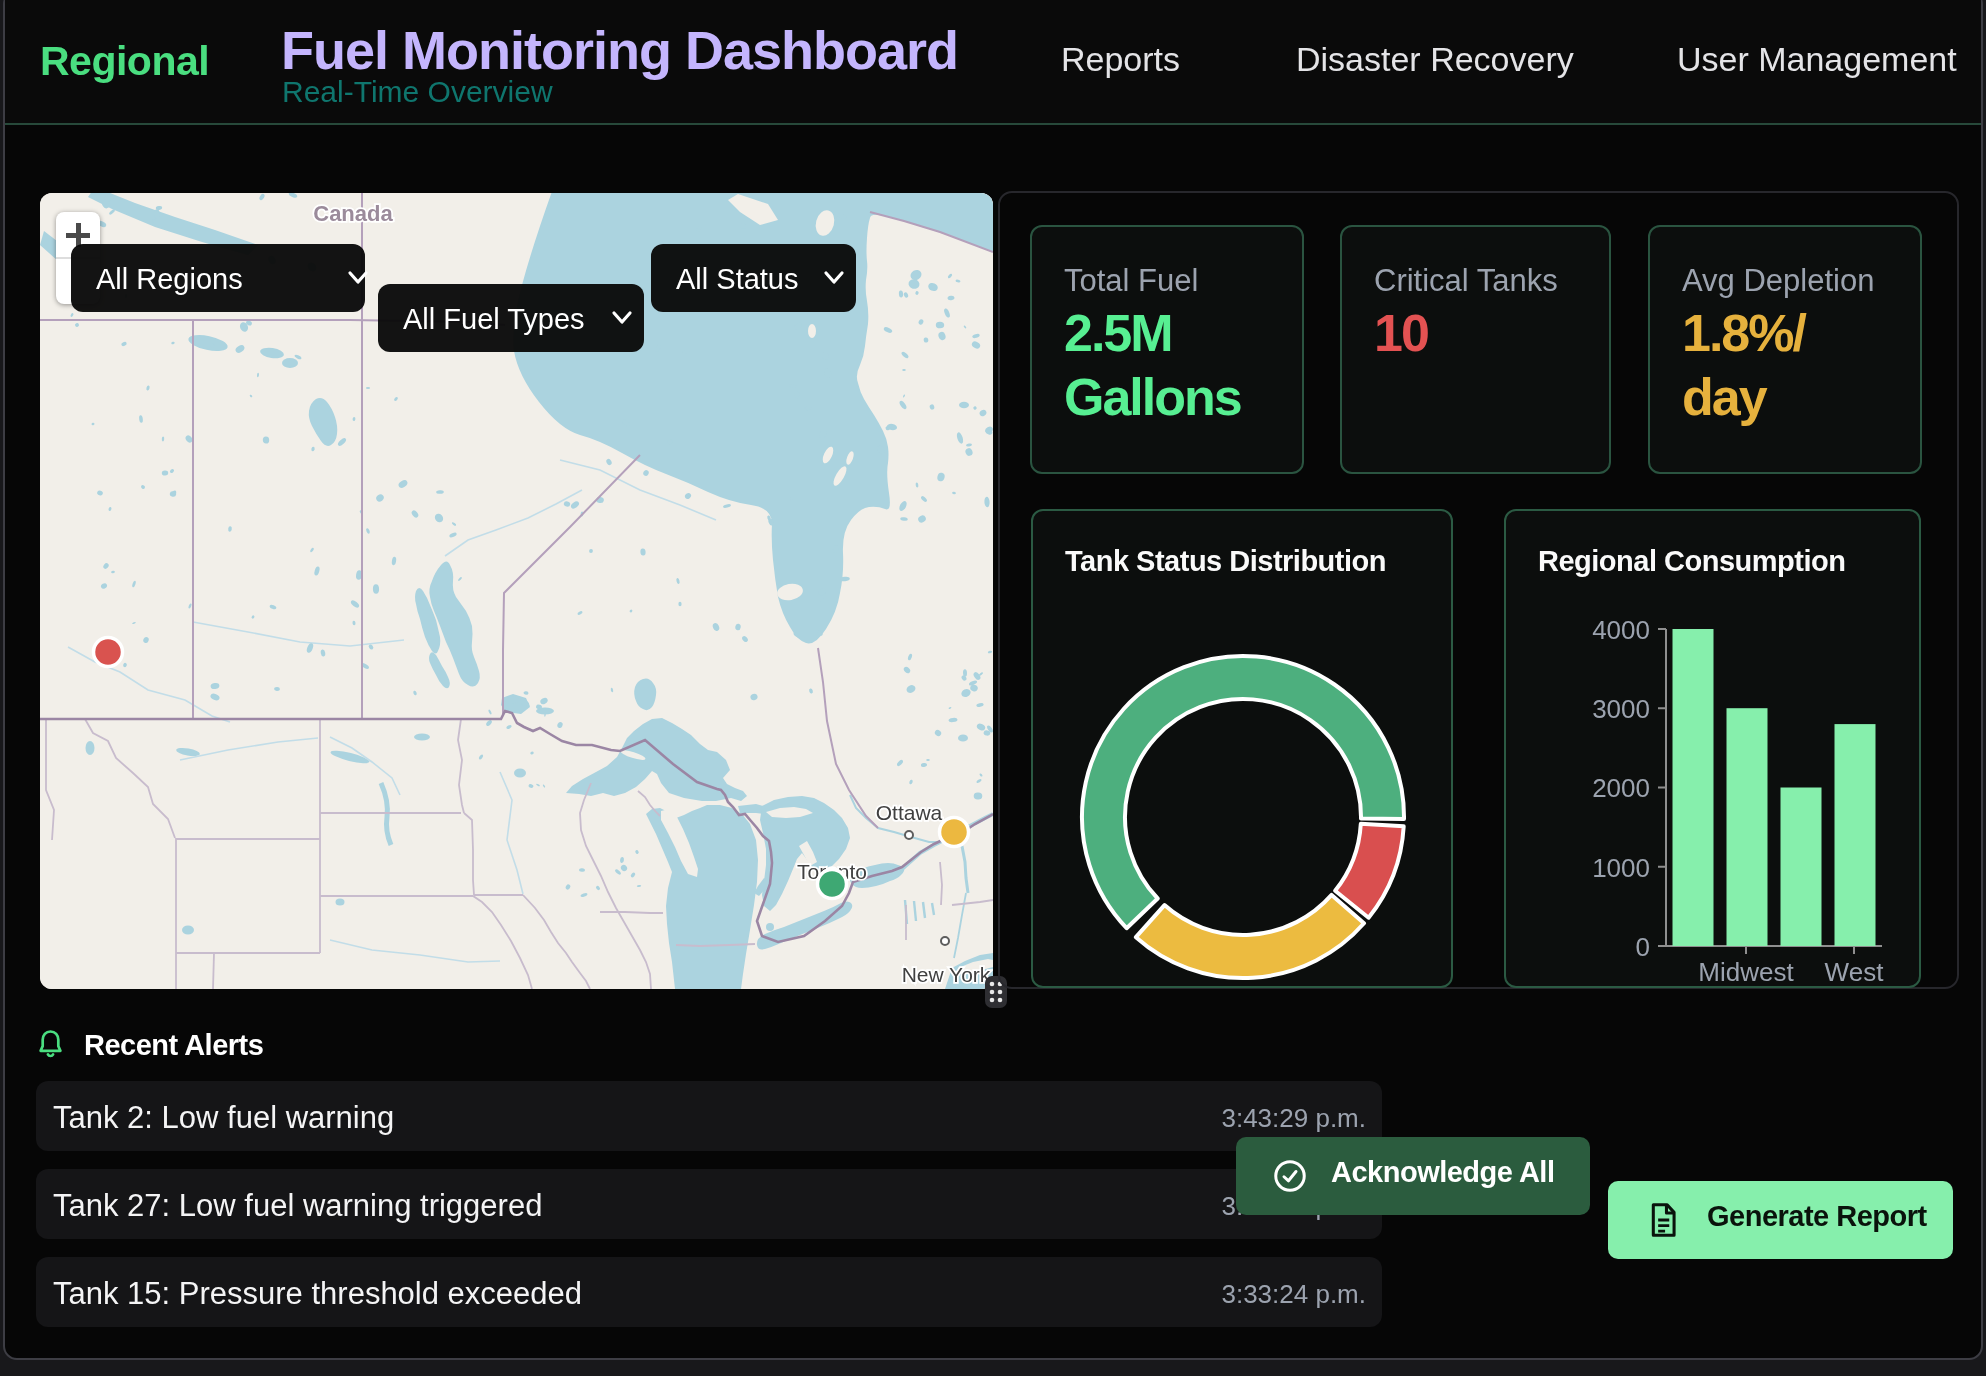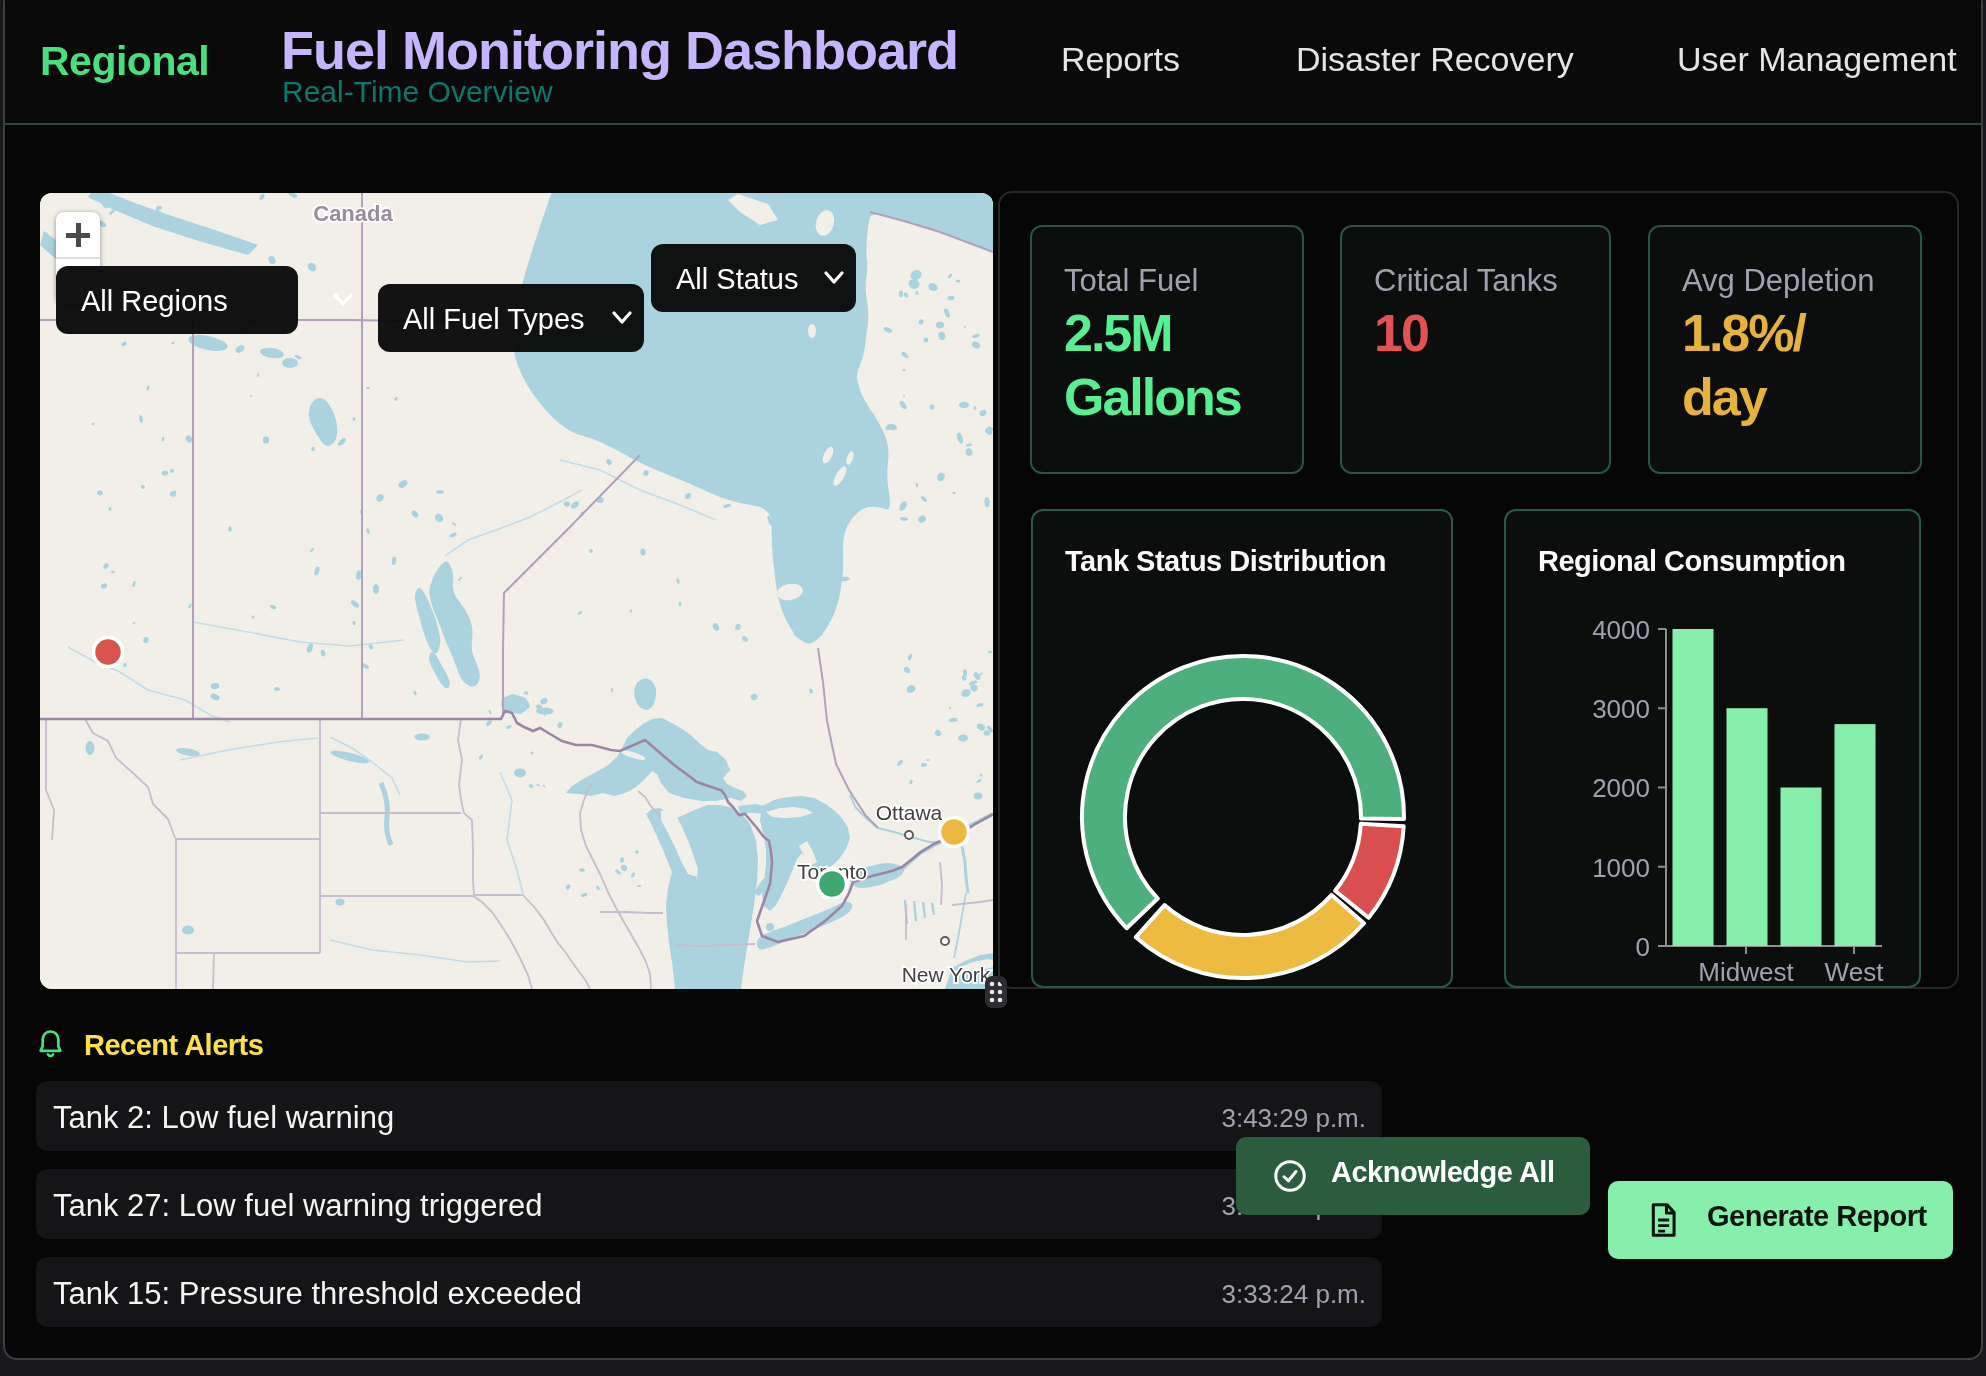--- a/index.html
+++ b/index.html
@@ -18,21 +18,21 @@
   .slabel { position:absolute; left:32px; top:36px; font-size:31px; color:#9ca3af; }
   .sval { position:absolute; left:32px; top:74px; font-size:52px; line-height:64px; font-weight:bold; letter-spacing:-2px; width:180px; }
   .ccard { position:absolute; top:509px; height:479px; background:#0c0e0d; border:2px solid #2b5a43; border-radius:12px; }
   .ctitle { position:absolute; left:32px; top:34px; font-size:29px; font-weight:bold; color:#fafafa; white-space:nowrap; letter-spacing:-0.5px; }
   
   #map { position:absolute; left:40px; top:193px; width:953px; height:796px; border-radius:12px; overflow:hidden; background:#f2efe9; }
   .dd { position:absolute; height:68px; background:rgba(9,9,9,0.96); border-radius:12px; color:#fff; font-size:29px; font-weight:500; }
   .dd span.t { position:absolute; left:25px; top:19px; }
   .zoomctl { position:absolute; left:56px; top:212px; width:44px; height:92px; background:#fff; border-radius:8px; box-shadow:0 1px 5px rgba(0,0,0,.4); }
   
-  .alerthead { position:absolute; left:84px; top:1029px; font-size:29px; font-weight:bold; color:#fde047; letter-spacing:-0.5px; }
+  .alerthead { position:absolute; left:84px; top:1029px; font-size:29px; font-weight:bold; color:#ffffff; letter-spacing:-0.5px; }
   .arow { position:absolute; left:36px; width:1346px; height:70px; background:#151517; border-radius:12px; }
   .arow .m { position:absolute; left:17px; top:19px; font-size:31px; color:#f4f4f5; }
   .arow .t { position:absolute; right:16px; top:22px; font-size:26px; color:#9ca3af; }
   .btn { position:absolute; top:1137px; height:78px; border-radius:10px; font-size:29px; font-weight:bold; white-space:nowrap; letter-spacing:-0.5px; }
 </style>
 </head>
 <body>
 <div id="root">
   <div id="shell"></div>
   <div id="header">
@@ -374,21 +374,21 @@
 <circle cx="68" cy="459" r="14.5" fill="#d9534f" stroke="#ffffff" stroke-width="3.5"></circle>
 <circle cx="914" cy="639" r="14.5" fill="#ecb840" stroke="#ffffff" stroke-width="3.5"></circle>
 <circle cx="792" cy="691" r="14.5" fill="#3ea873" stroke="#ffffff" stroke-width="3.5"></circle>
 </svg>
   </div>
   <div class="zoomctl">
     <div style="position:absolute;left:0;top:45px;width:44px;height:2px;background:#ddd;"></div>
     <div style="position:absolute;left:10px;top:20.5px;width:24px;height:5px;background:#4a4a4a;"></div>
     <div style="position:absolute;left:19.5px;top:11px;width:5px;height:24px;background:#4a4a4a;"></div>
   </div>
-  <div class="dd" style="left:56px; top:244px; width:242px;margin-top:22px;">
+  <div class="dd" style="left:71px; top:244px; width:294px;">
       <span class="t">All Regions</span>
     <svg class="abs" style="left:276px;top:24px;" width="22" height="20" viewBox="0 0 22 20">
         <path d="M3 5 L11 14 L19 5" fill="none" stroke="#fff" stroke-width="3.2" stroke-linecap="round" stroke-linejoin="round"></path>
       </svg>
   </div>
   <div class="dd" style="left:378px; top:244px; width:266px;margin-top:40px;">
       <span class="t">All Fuel Types</span>
     <svg class="abs" style="left:233px;top:24px;" width="22" height="20" viewBox="0 0 22 20">
         <path d="M3 5 L11 14 L19 5" fill="none" stroke="#fff" stroke-width="3.2" stroke-linecap="round" stroke-linejoin="round"></path>
       </svg>

